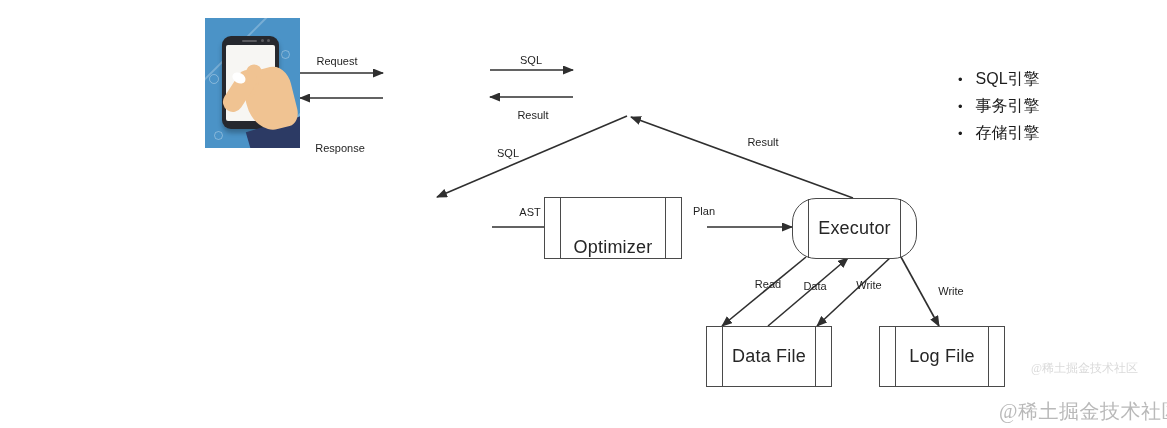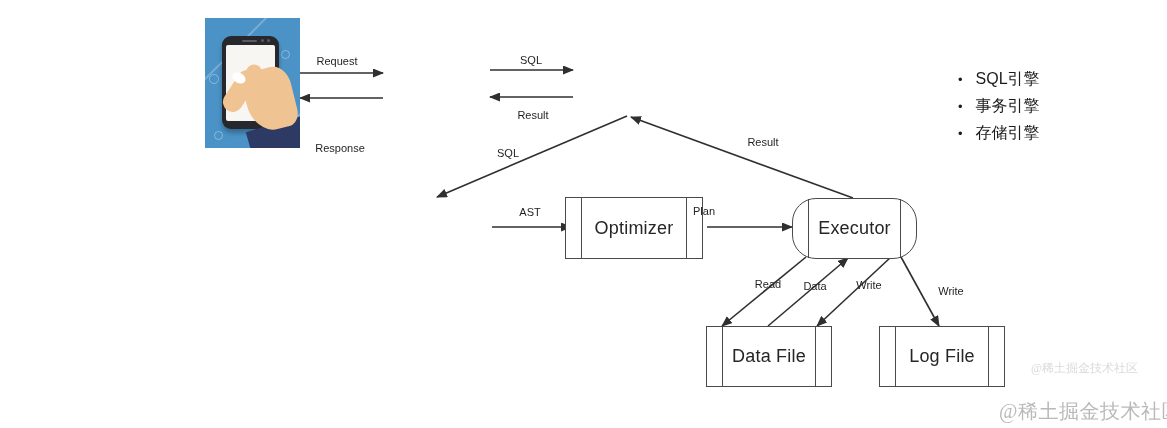--- a/index.html
+++ b/index.html
@@ -19,21 +19,21 @@
   .node.process::before,
   .node.process::after{
     content:"";position:absolute;top:0;bottom:0;width:0;border-left:1.5px solid #4a4a4a;
   }
   .node.process::before{left:15px;}
   .node.process::after{right:15px;}
 
   #node-router   {left:383px;top:58px;width:107px;height:58px;}
   #node-rdbms    {left:573px;top:58px;width:107px;height:58px;}
   #node-parser   {left:370px;top:197px;width:122px;height:60px;}
-  #node-optimizer{left:565px;top:197px;width:136px;height:60px;}
+  #node-optimizer{left:544px;top:197px;width:136px;height:60px;align-items:flex-end;}
   #node-executor {left:792px;top:198px;width:123px;height:59px;border-radius:24px;}
   #node-datafile {left:706px;top:326px;width:124px;height:59px;}
   #node-logfile  {left:879px;top:326px;width:124px;height:59px;}
 
   
   .edge-label{
     position:absolute;transform:translate(-50%,-50%);
     font-size:11px;color:#1f1f1f;white-space:nowrap;
   }
 

